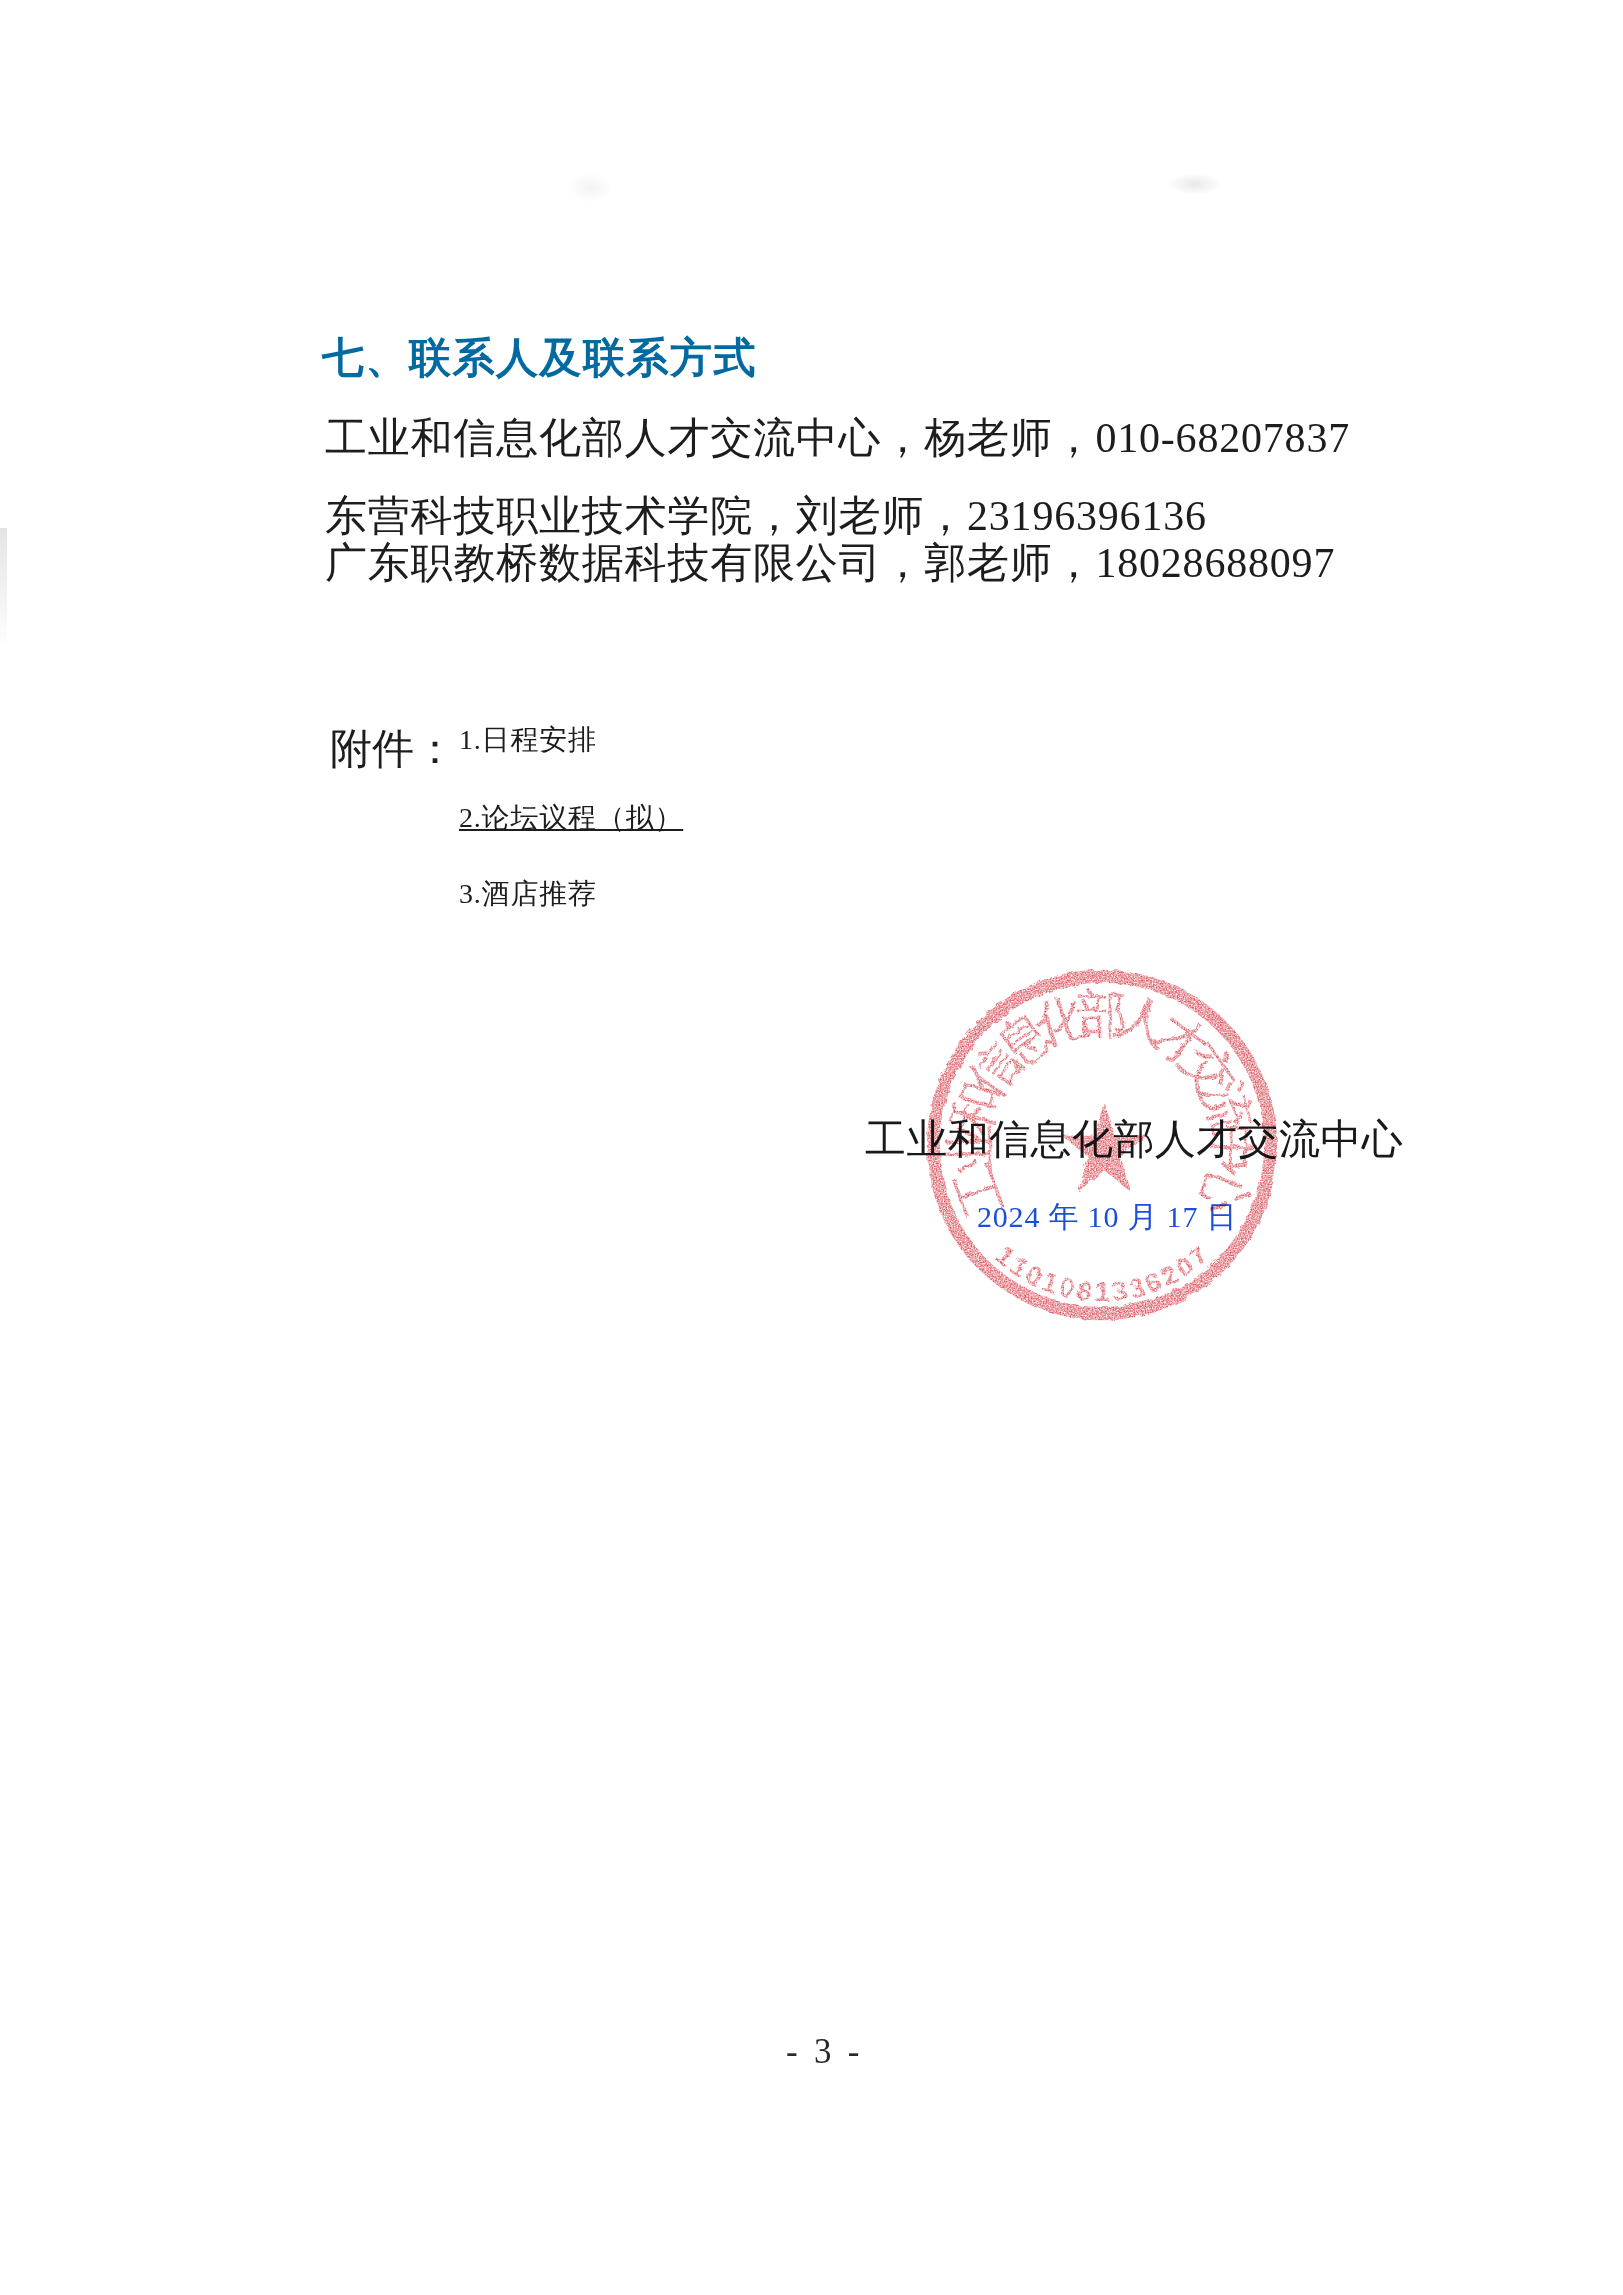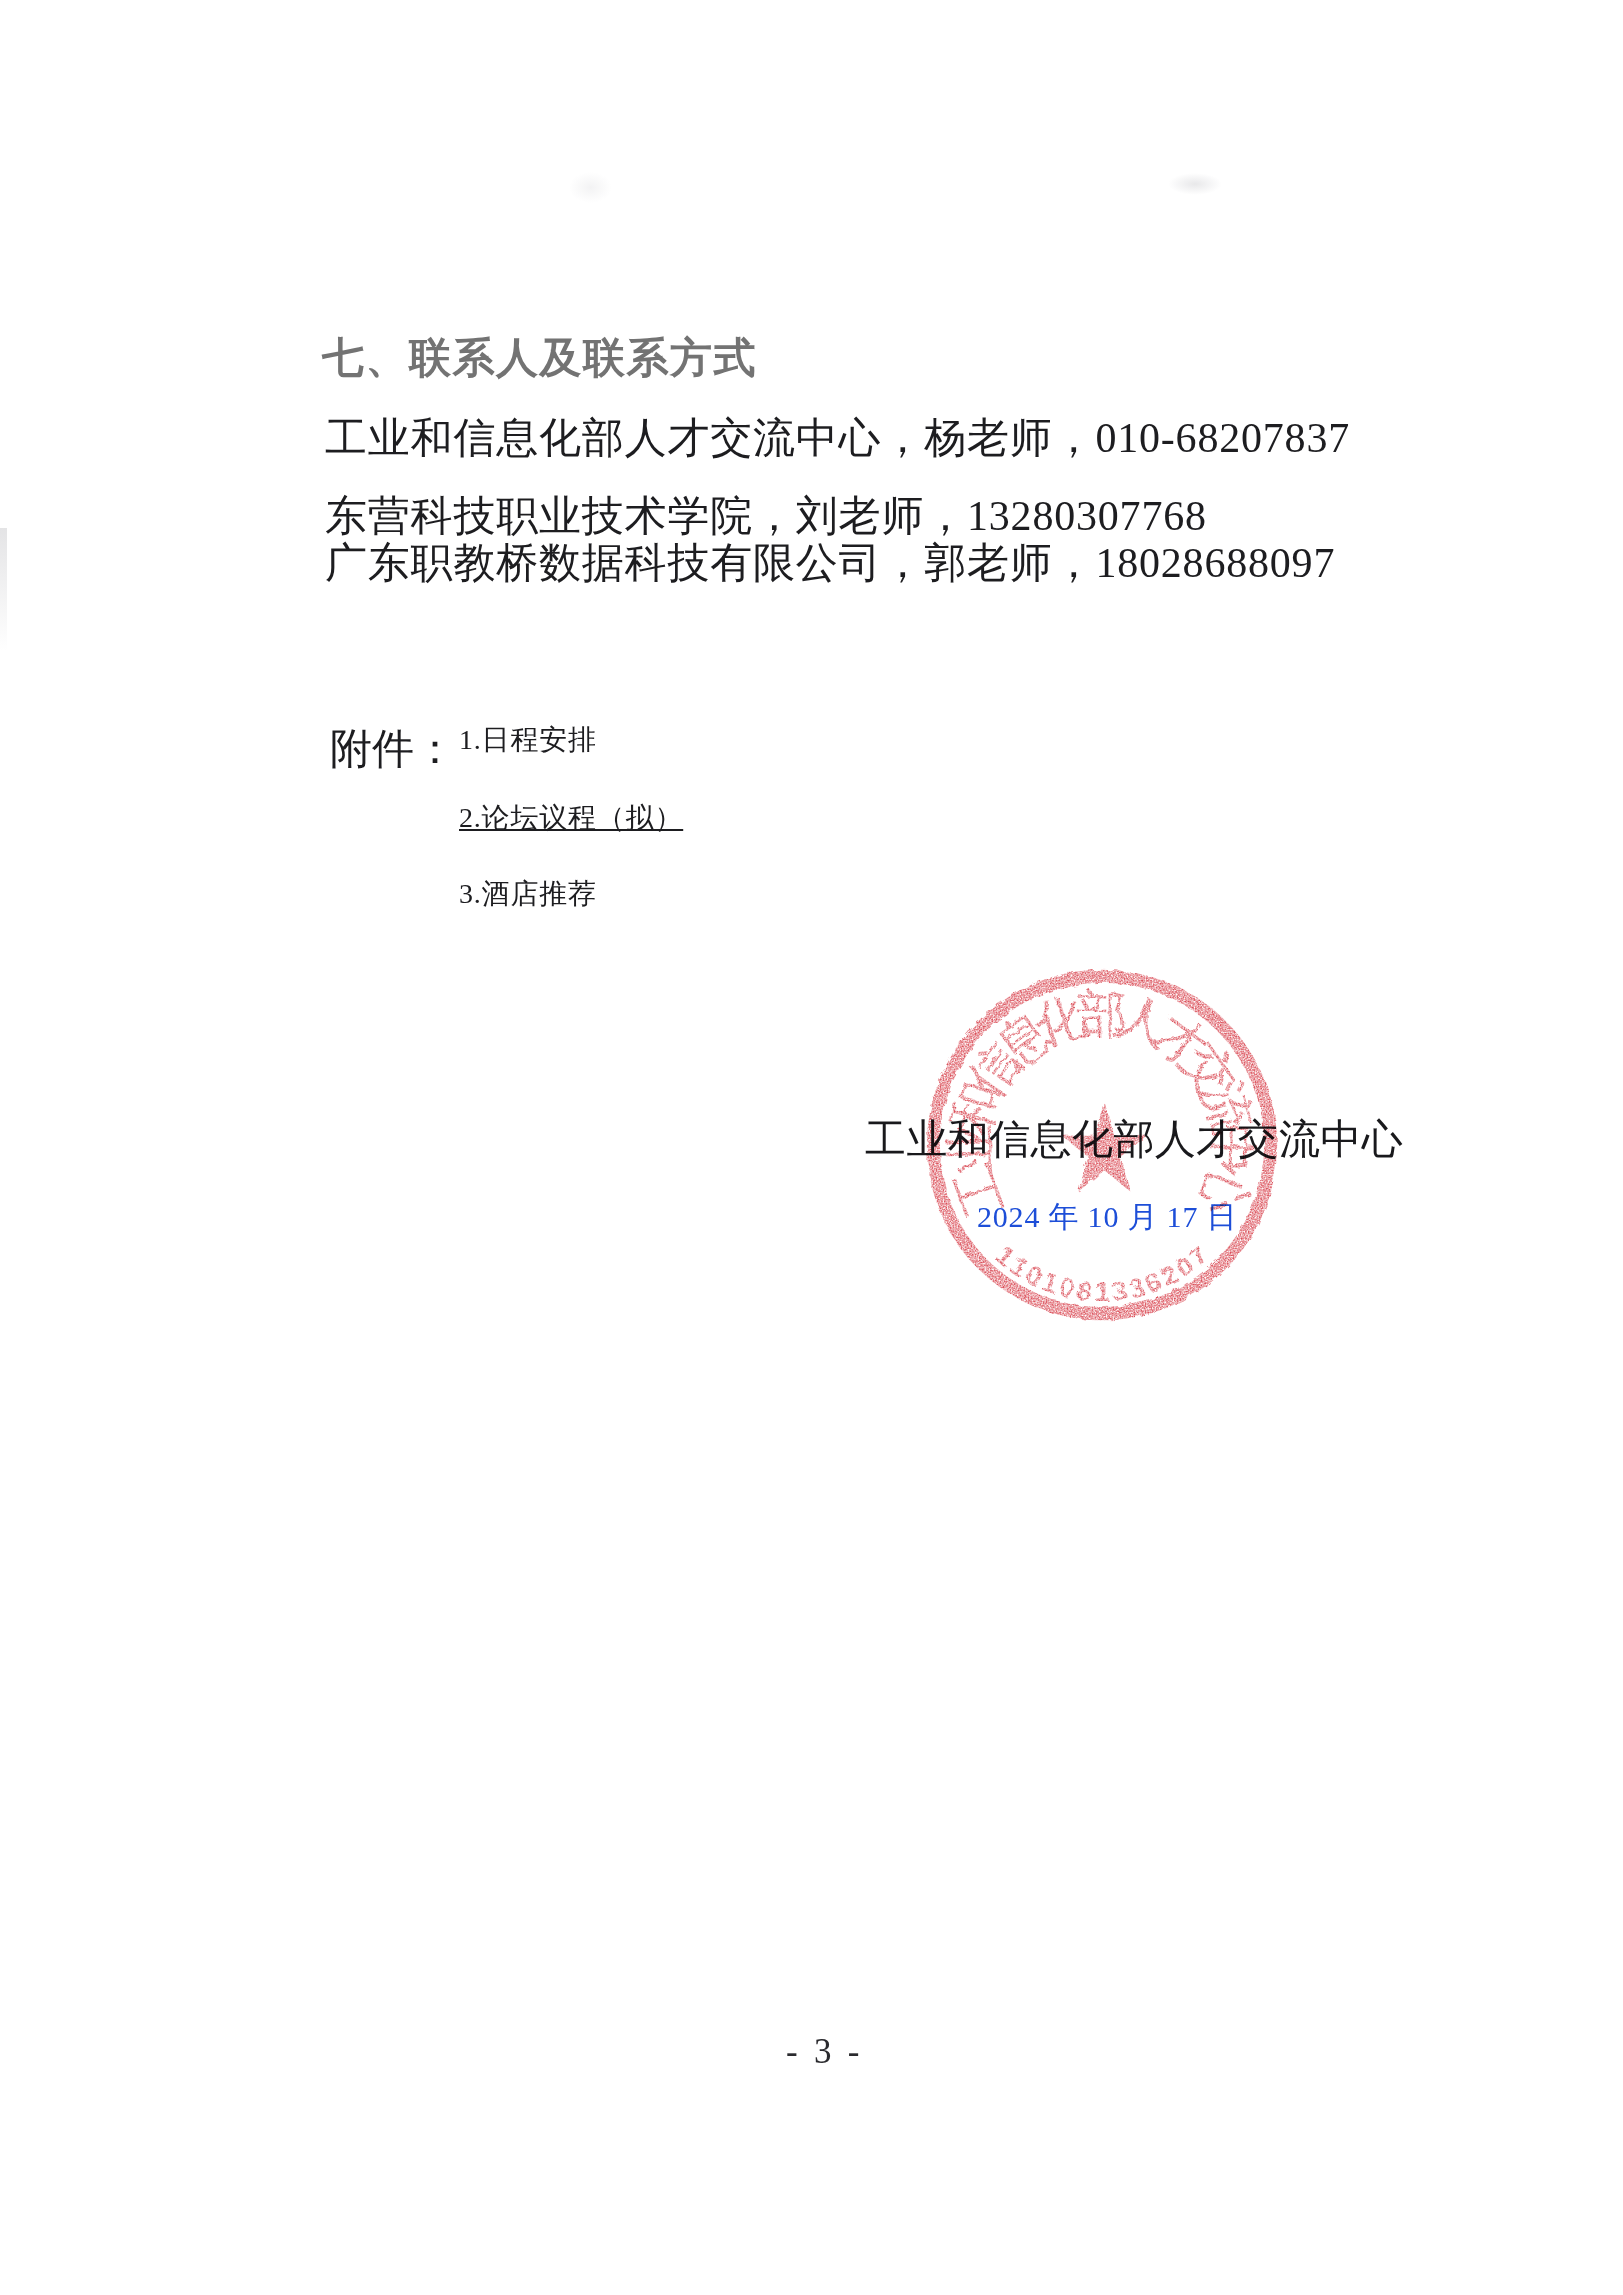--- a/index.html
+++ b/index.html
@@ -17,21 +17,21 @@
   }
   .abs { position: absolute; white-space: nowrap; }
 
   .heading {
     left: 322px;
     top: 330px;
     font-family: "Liberation Sans", "DejaVu Sans", sans-serif;
     font-weight: 700;
     font-size: 42px;
     letter-spacing: 1.5px;
-    color: #737373;
+    color: #0369a1;
   }
   .contact-line {
     font-size: 42px;
     letter-spacing: 0.8px;
   }
   .contact-1 { left: 325px; top: 410px; text-align: center; }
   .contact-2 { left: 325px; top: 488px; }
   .contact-3 { left: 325px; top: 535px; }
 
   .attach-label { left: 330px; top: 721px; font-size: 42px; }
@@ -105,21 +105,21 @@
     left: 0px; top: 528px; width: 7px; height: 123px;
     background: linear-gradient(to bottom, rgba(120,120,128,0.20), rgba(120,120,128,0));
   }
 </style>
 </head>
 <body>
 
 <div class="abs heading">七、联系人及联系方式</div>
 
 <div class="abs contact-line contact-1">工业和信息化部人才交流中心，杨老师，010-68207837</div>
-<div class="abs contact-line contact-2">东营科技职业技术学院，刘老师，13280307768</div>
+<div class="abs contact-line contact-2">东营科技职业技术学院，刘老师，23196396136</div>
 <div class="abs contact-line contact-3">广东职教桥数据科技有限公司，郭老师，18028688097</div>
 
 <div class="abs attach-label">附件：</div>
 <div class="abs attach-item attach-item-1">1.日程安排</div>
 <div class="abs attach-item attach-item-2">2.论坛议程（拟）</div>
 <div class="abs attach-item attach-item-3">3.酒店推荐</div>
 
 <div class="abs signature-org">工业和信息化部人才交流中心</div>
 <div class="abs signature-date">2024 年 10 月 17 日</div>
 

